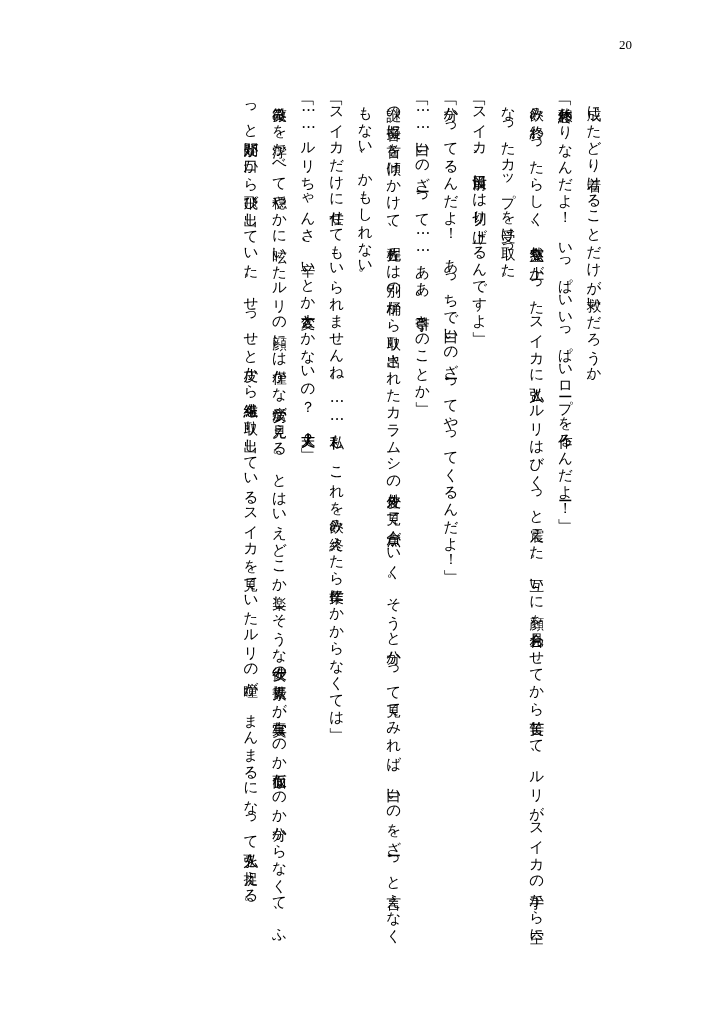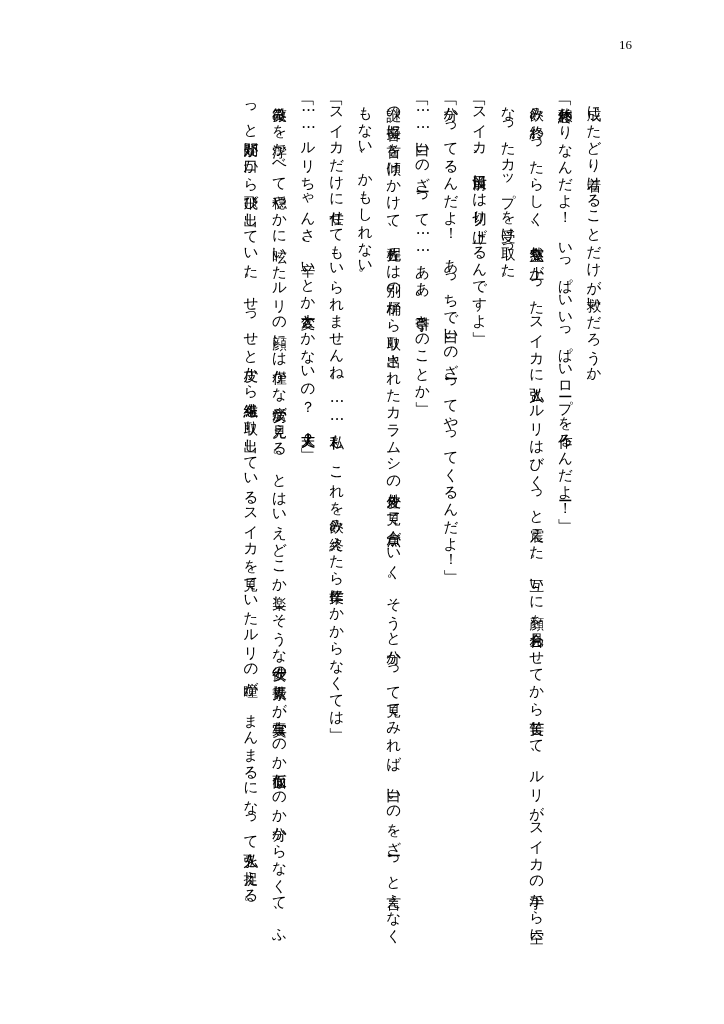--- a/index.html
+++ b/index.html
@@ -47,21 +47,21 @@
   }
   .para {
     display: block;
   }
 </style>
 </head>
 <body>
 
 <div id="page">
 
-  <div id="page-number">16</div>
+  <div id="page-number">20</div>
 
   <div id="text-body">
     <p class="para">成にたどり着けることだけが救いだろうか。</p>
     <p class="para">「休憩終わりなんだよ！　いっぱいいっぱいロープを作るんだよー！」</p>
     <p class="para">飲み終わったらしく、突然立ち上がったスイカに弘人とルリはびくっと震えた。互いに顔を見合わせてから苦笑して、ルリがスイカの手から空になったカップを受け取った。</p>
     <p class="para">「スイカ、日没前には切り上げるんですよ」</p>
     <p class="para">「分かってるんだよ！　あっちで白いのざーってやってくるんだよ！」</p>
     <p class="para">「……白いのざーって……ああ、苧引きのことか」</p>
     <p class="para">謎の擬音に首を傾けかけて、先程とは別の桶から取り出されたカラムシの外皮を見て合点がいく。そうと分かって見てみれば、白いのをざーっと言えなくもない、かもしれない。</p>
     <p class="para">「スイカだけに任せてもいられませんね。……私も、これを飲み終えたら作業にかからなくては」</p>

